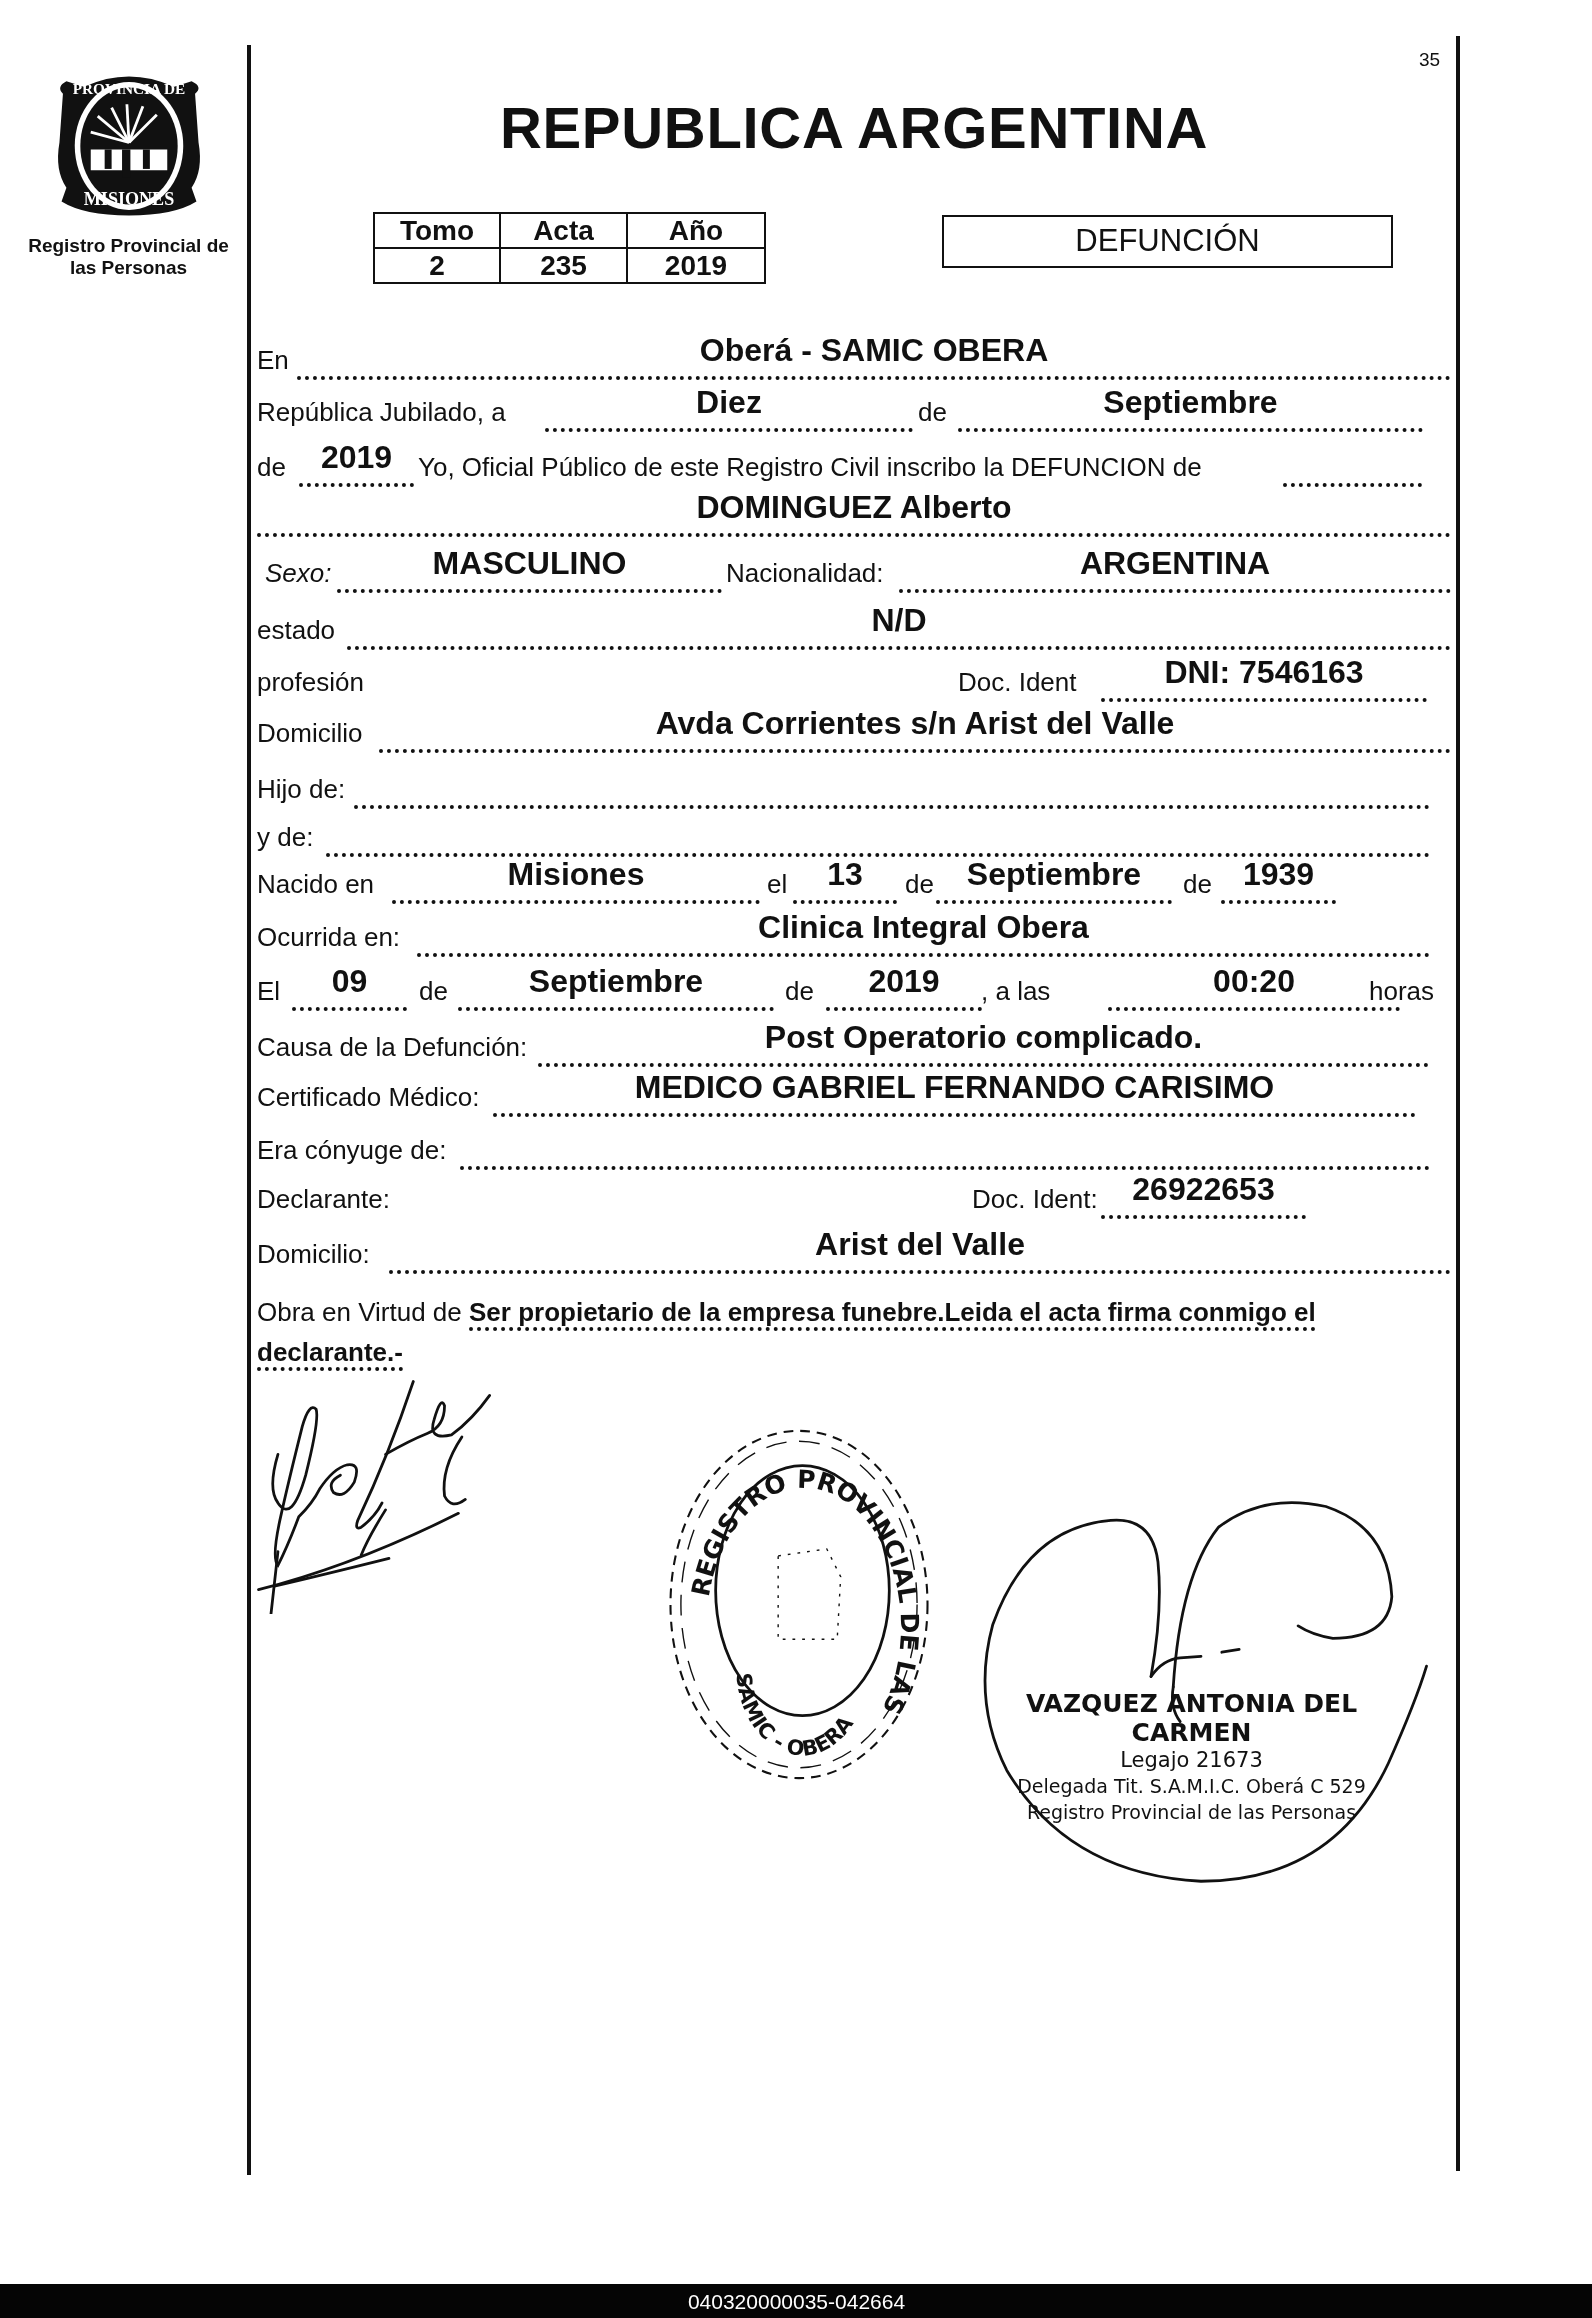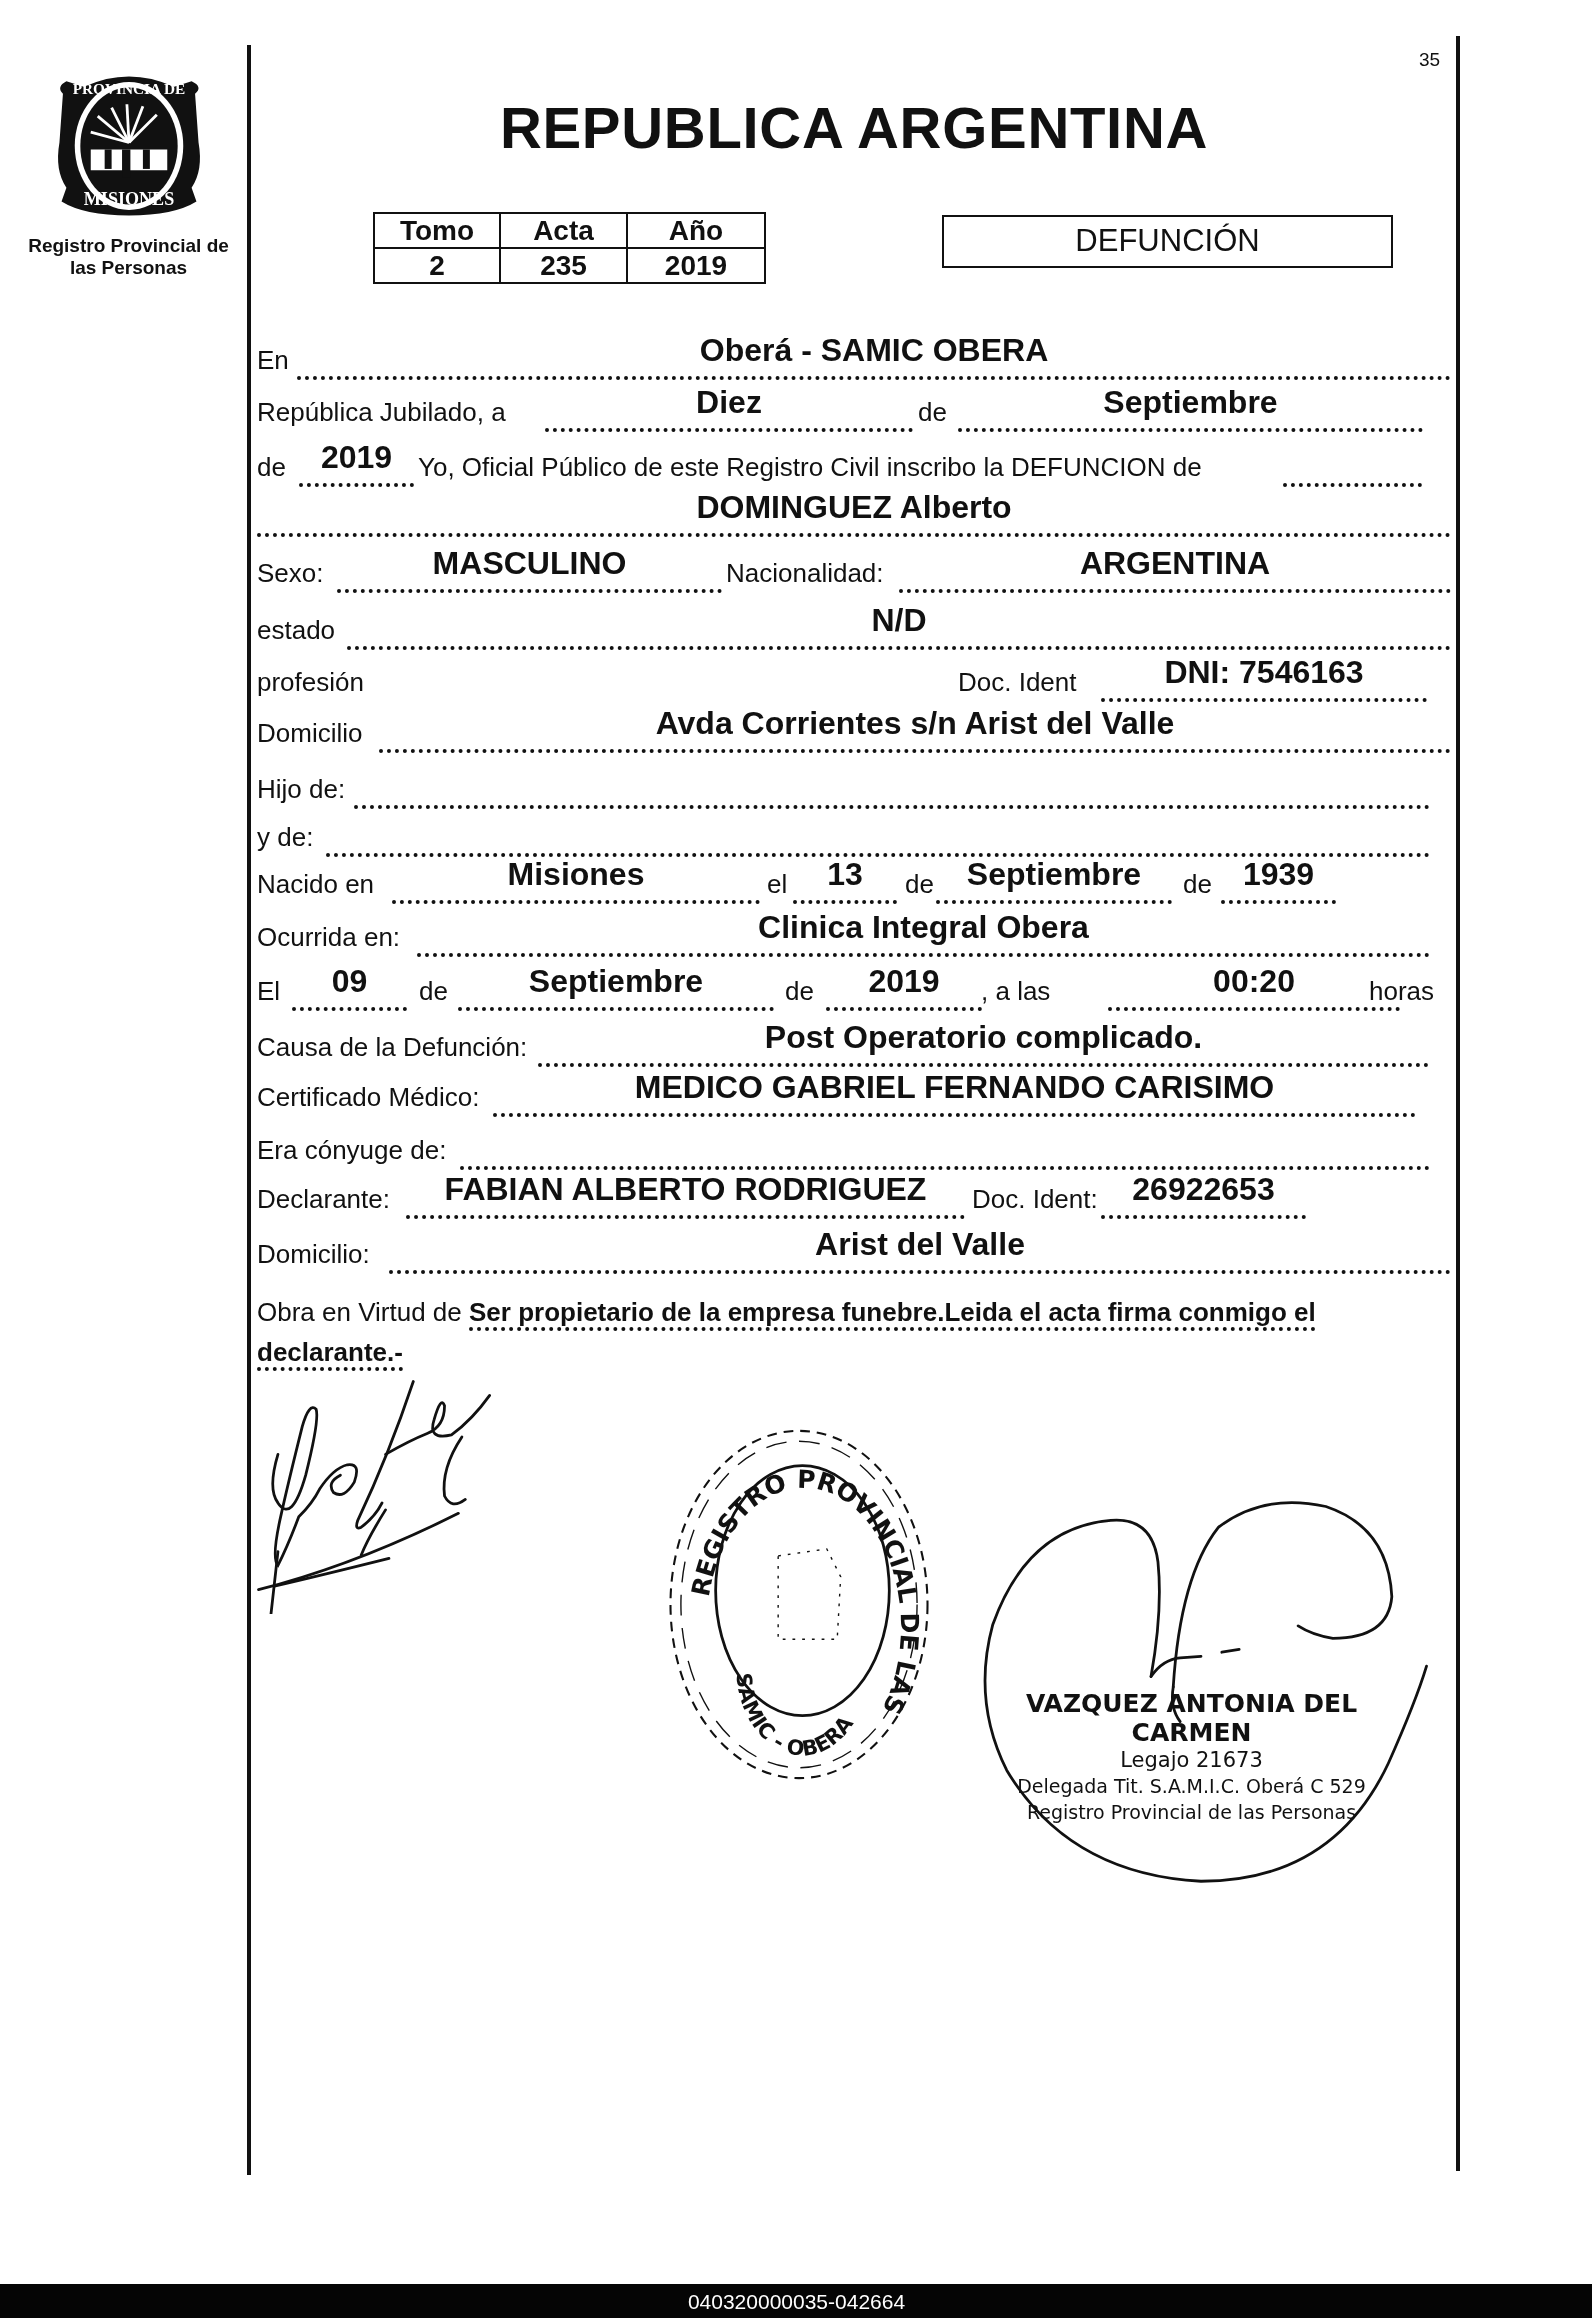--- a/index.html
+++ b/index.html
@@ -104,21 +104,21 @@
   <div class="fld" style="left:1026px; width:139px;"></div>
 </div>
 
 <div class="row" style="top:497px;">
   <div class="fld" style="left:0; right:0;">
       <span class="val">DOMINGUEZ Alberto</span>
     </div>
 </div>
 
 <div class="row" style="top:553px;">
-  <span class="lbl" style="left:0;">Sexo:</span>
+  <span class="lbl" style="left:8px;font-style:italic;">Sexo:</span>
   <div class="fld" style="left:80px; width:385px;">
       <span class="val">MASCULINO</span>
     </div>
   <span class="lbl" style="left:469px;">Nacionalidad:</span>
   <div class="fld" style="left:642px; right:0;">
       <span class="val">ARGENTINA</span>
     </div>
 </div>
 
 <div class="row" style="top:610px;">
@@ -219,23 +219,20 @@
 
 <div class="row" style="top:1130px;">
   <span class="lbl" style="left:0;">Era cónyuge de:</span>
   <div class="fld" style="left:203px; right:21px;">
       <span class="val"></span>
     </div>
 </div>
 
 <div class="row" style="top:1179px;">
   <span class="lbl" style="left:0;">Declarante:</span>
-  <div class="fld" style="left:149px; width:559px;">
-      <span class="val">FABIAN ALBERTO RODRIGUEZ</span>
-    </div>
   <span class="lbl" style="left:715px;">Doc. Ident:</span>
   <div class="fld" style="left:844px; width:205px;">
       <span class="val">26922653</span>
     </div>
 </div>
 
 <div class="row" style="top:1234px;">
   <span class="lbl" style="left:0;">Domicilio:</span>
   <div class="fld" style="left:132px; right:0;">
       <span class="val">Arist del Valle</span>

